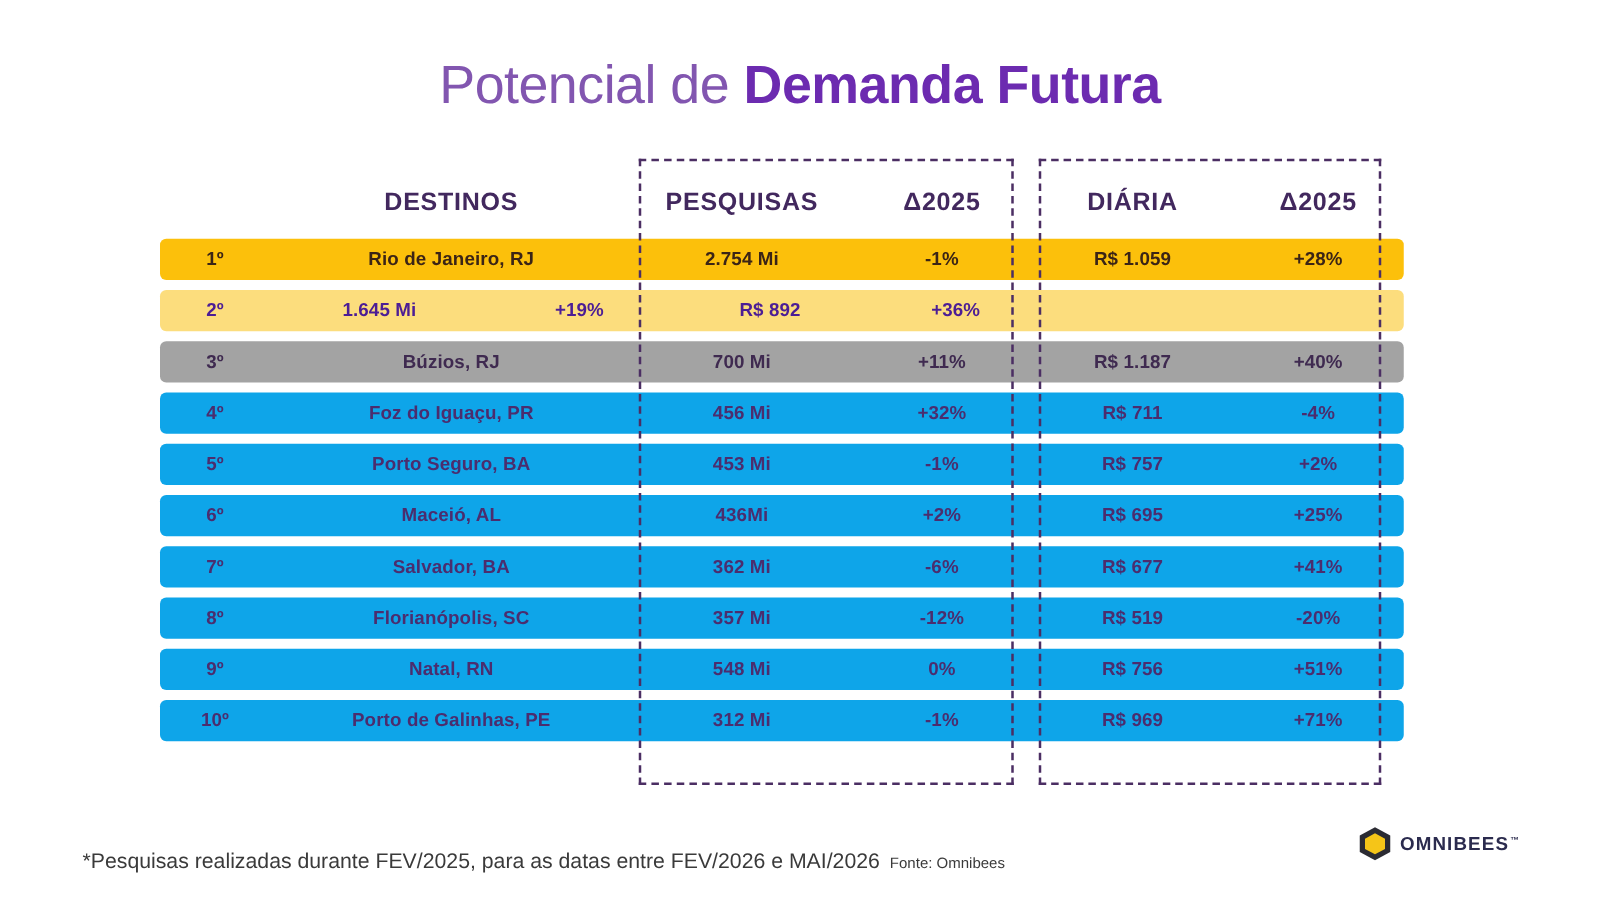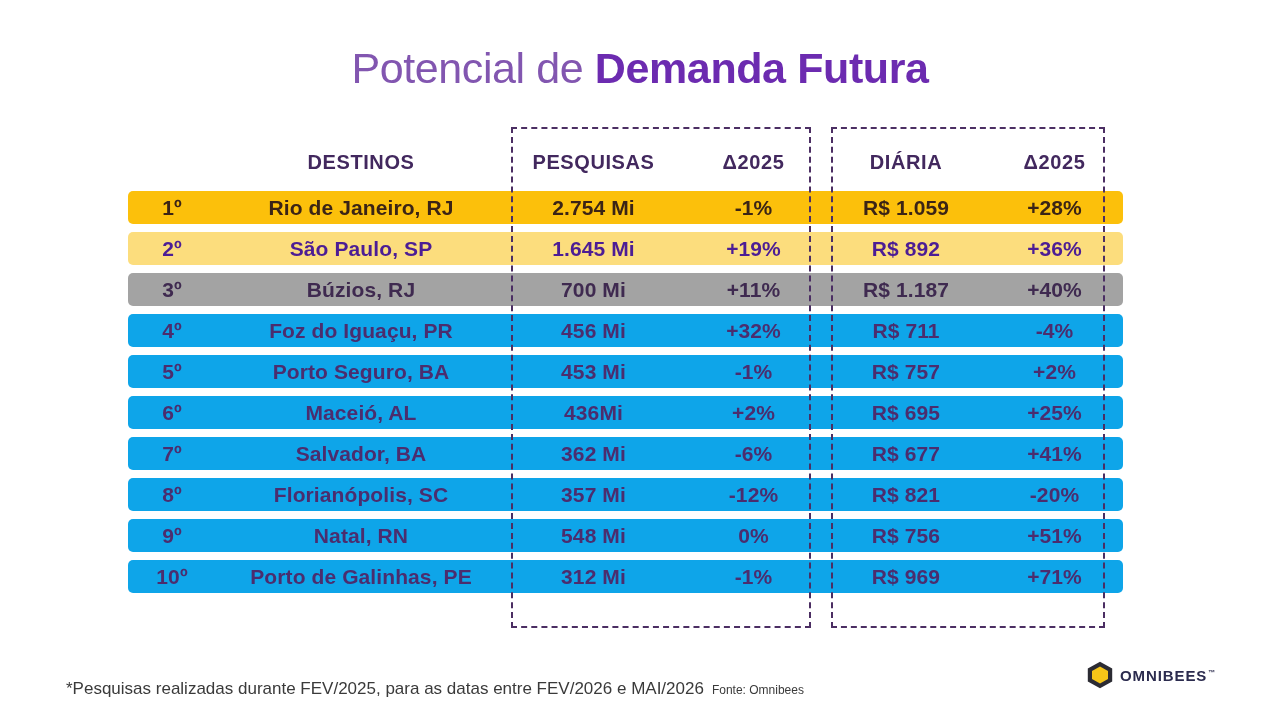--- a/index.html
+++ b/index.html
@@ -82,21 +82,21 @@
 
   
   .c-rank  { width: 88px;  text-align: center; }
   .c-dest  { width: 290px; text-align: center; }
   .c-pesq  { width: 175px; text-align: center; }
   .c-dp    { width: 145px; text-align: center; }
   .c-diar  { width: 160px; text-align: center; }
   .c-dd    { width: 137px; text-align: center; }
 
   .row .cell {
-    font-size: 21px;
+    font-size: 15px;
     font-weight: 700;
     letter-spacing: 0.1px;
   }
 
   
   .tier-gold   { background: #fcc00b; }
   .tier-gold   .cell { color: #3b2416; }
   .tier-gold2  { background: #fcdd7d; }
   .tier-gold2  .cell { color: #4c1d95; }
   .tier-gold3  { background: #a3a3a3; justify-content: space-between; }
@@ -171,21 +171,20 @@
       <div class="row tier-gold">
         <div class="cell c-rank">1º</div>
         <div class="cell c-dest">Rio de Janeiro, RJ</div>
         <div class="cell c-pesq">2.754 Mi</div>
         <div class="cell c-dp">-1%</div>
         <div class="cell c-diar">R$ 1.059</div>
         <div class="cell c-dd">+28%</div>
       </div>
       <div class="row tier-gold2">
         <div class="cell c-rank">2º</div>
-        <div class="cell c-dest">São Paulo, SP</div>
         <div class="cell c-pesq">1.645 Mi</div>
         <div class="cell c-dp">+19%</div>
         <div class="cell c-diar">R$ 892</div>
         <div class="cell c-dd">+36%</div>
       </div>
       <div class="row tier-gold3">
         <div class="cell c-rank">3º</div>
         <div class="cell c-dest">Búzios, RJ</div>
         <div class="cell c-pesq">700 Mi</div>
         <div class="cell c-dp">+11%</div>
@@ -222,21 +221,21 @@
         <div class="cell c-pesq">362 Mi</div>
         <div class="cell c-dp">-6%</div>
         <div class="cell c-diar">R$ 677</div>
         <div class="cell c-dd">+41%</div>
       </div>
       <div class="row tier-gray">
         <div class="cell c-rank">8º</div>
         <div class="cell c-dest">Florianópolis, SC</div>
         <div class="cell c-pesq">357 Mi</div>
         <div class="cell c-dp">-12%</div>
-        <div class="cell c-diar">R$ 821</div>
+        <div class="cell c-diar">R$ 519</div>
         <div class="cell c-dd">-20%</div>
       </div>
       <div class="row tier-gray">
         <div class="cell c-rank">9º</div>
         <div class="cell c-dest">Natal, RN</div>
         <div class="cell c-pesq">548 Mi</div>
         <div class="cell c-dp">0%</div>
         <div class="cell c-diar">R$ 756</div>
         <div class="cell c-dd">+51%</div>
       </div>

